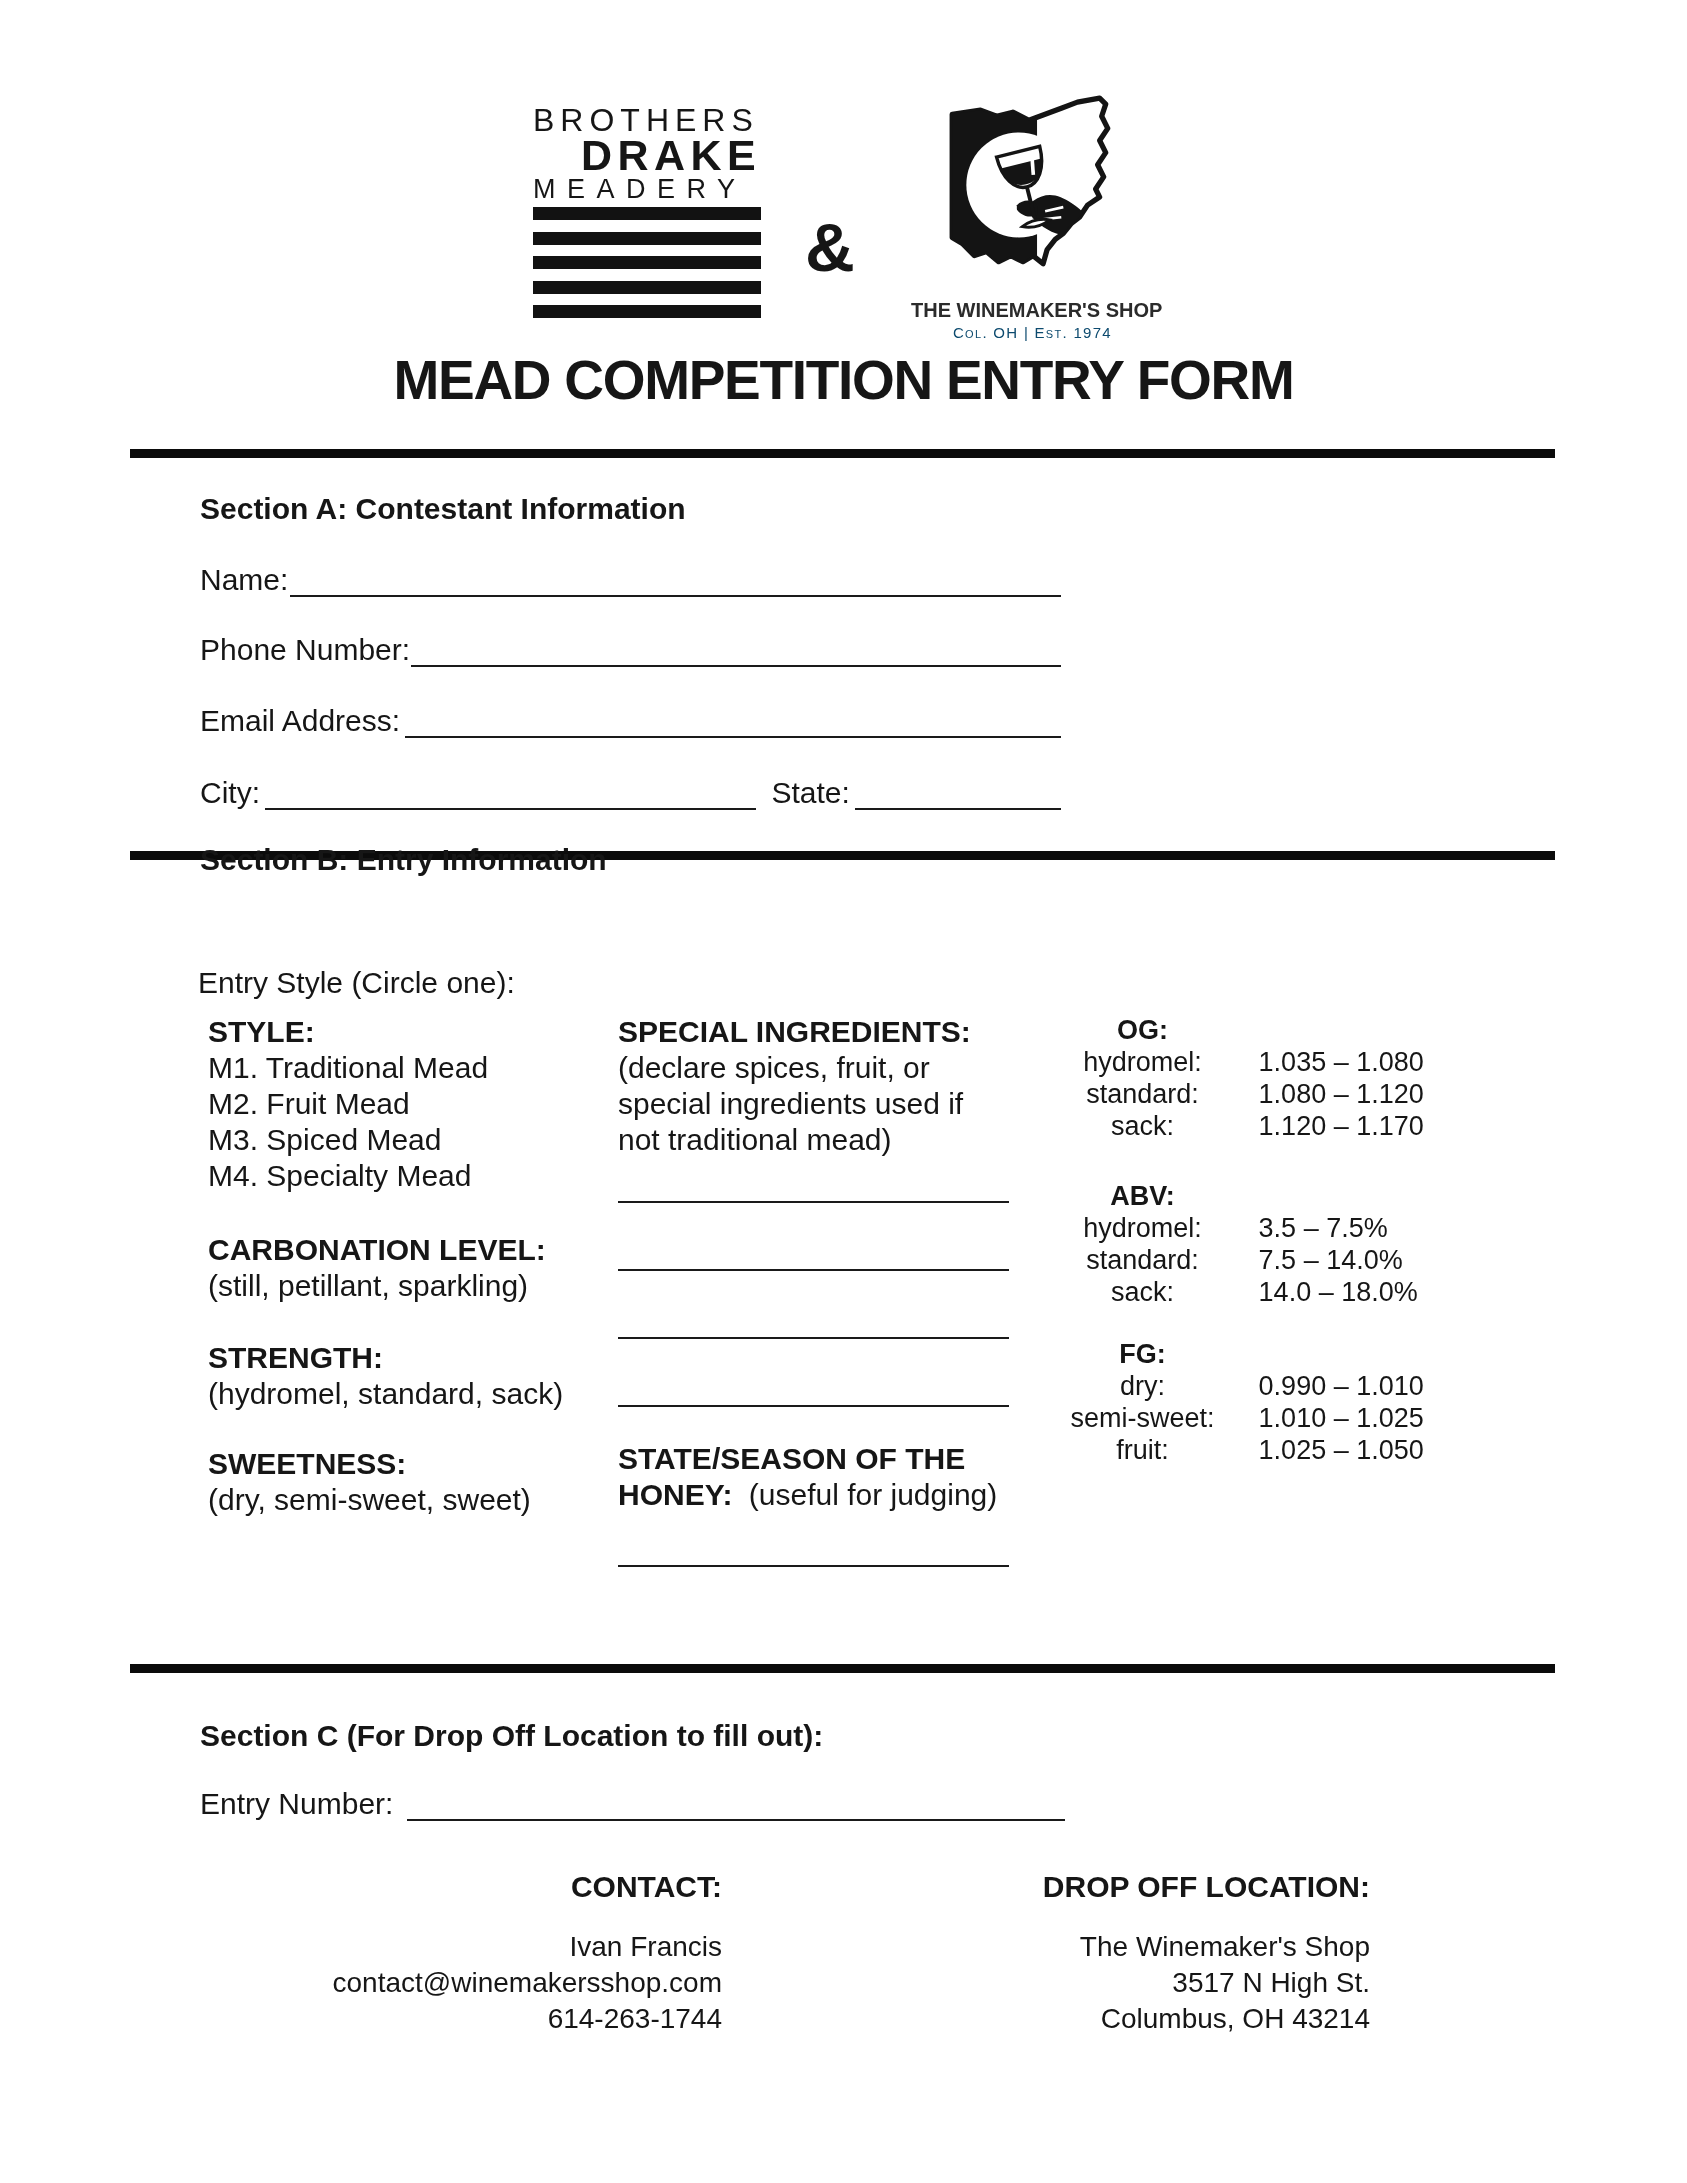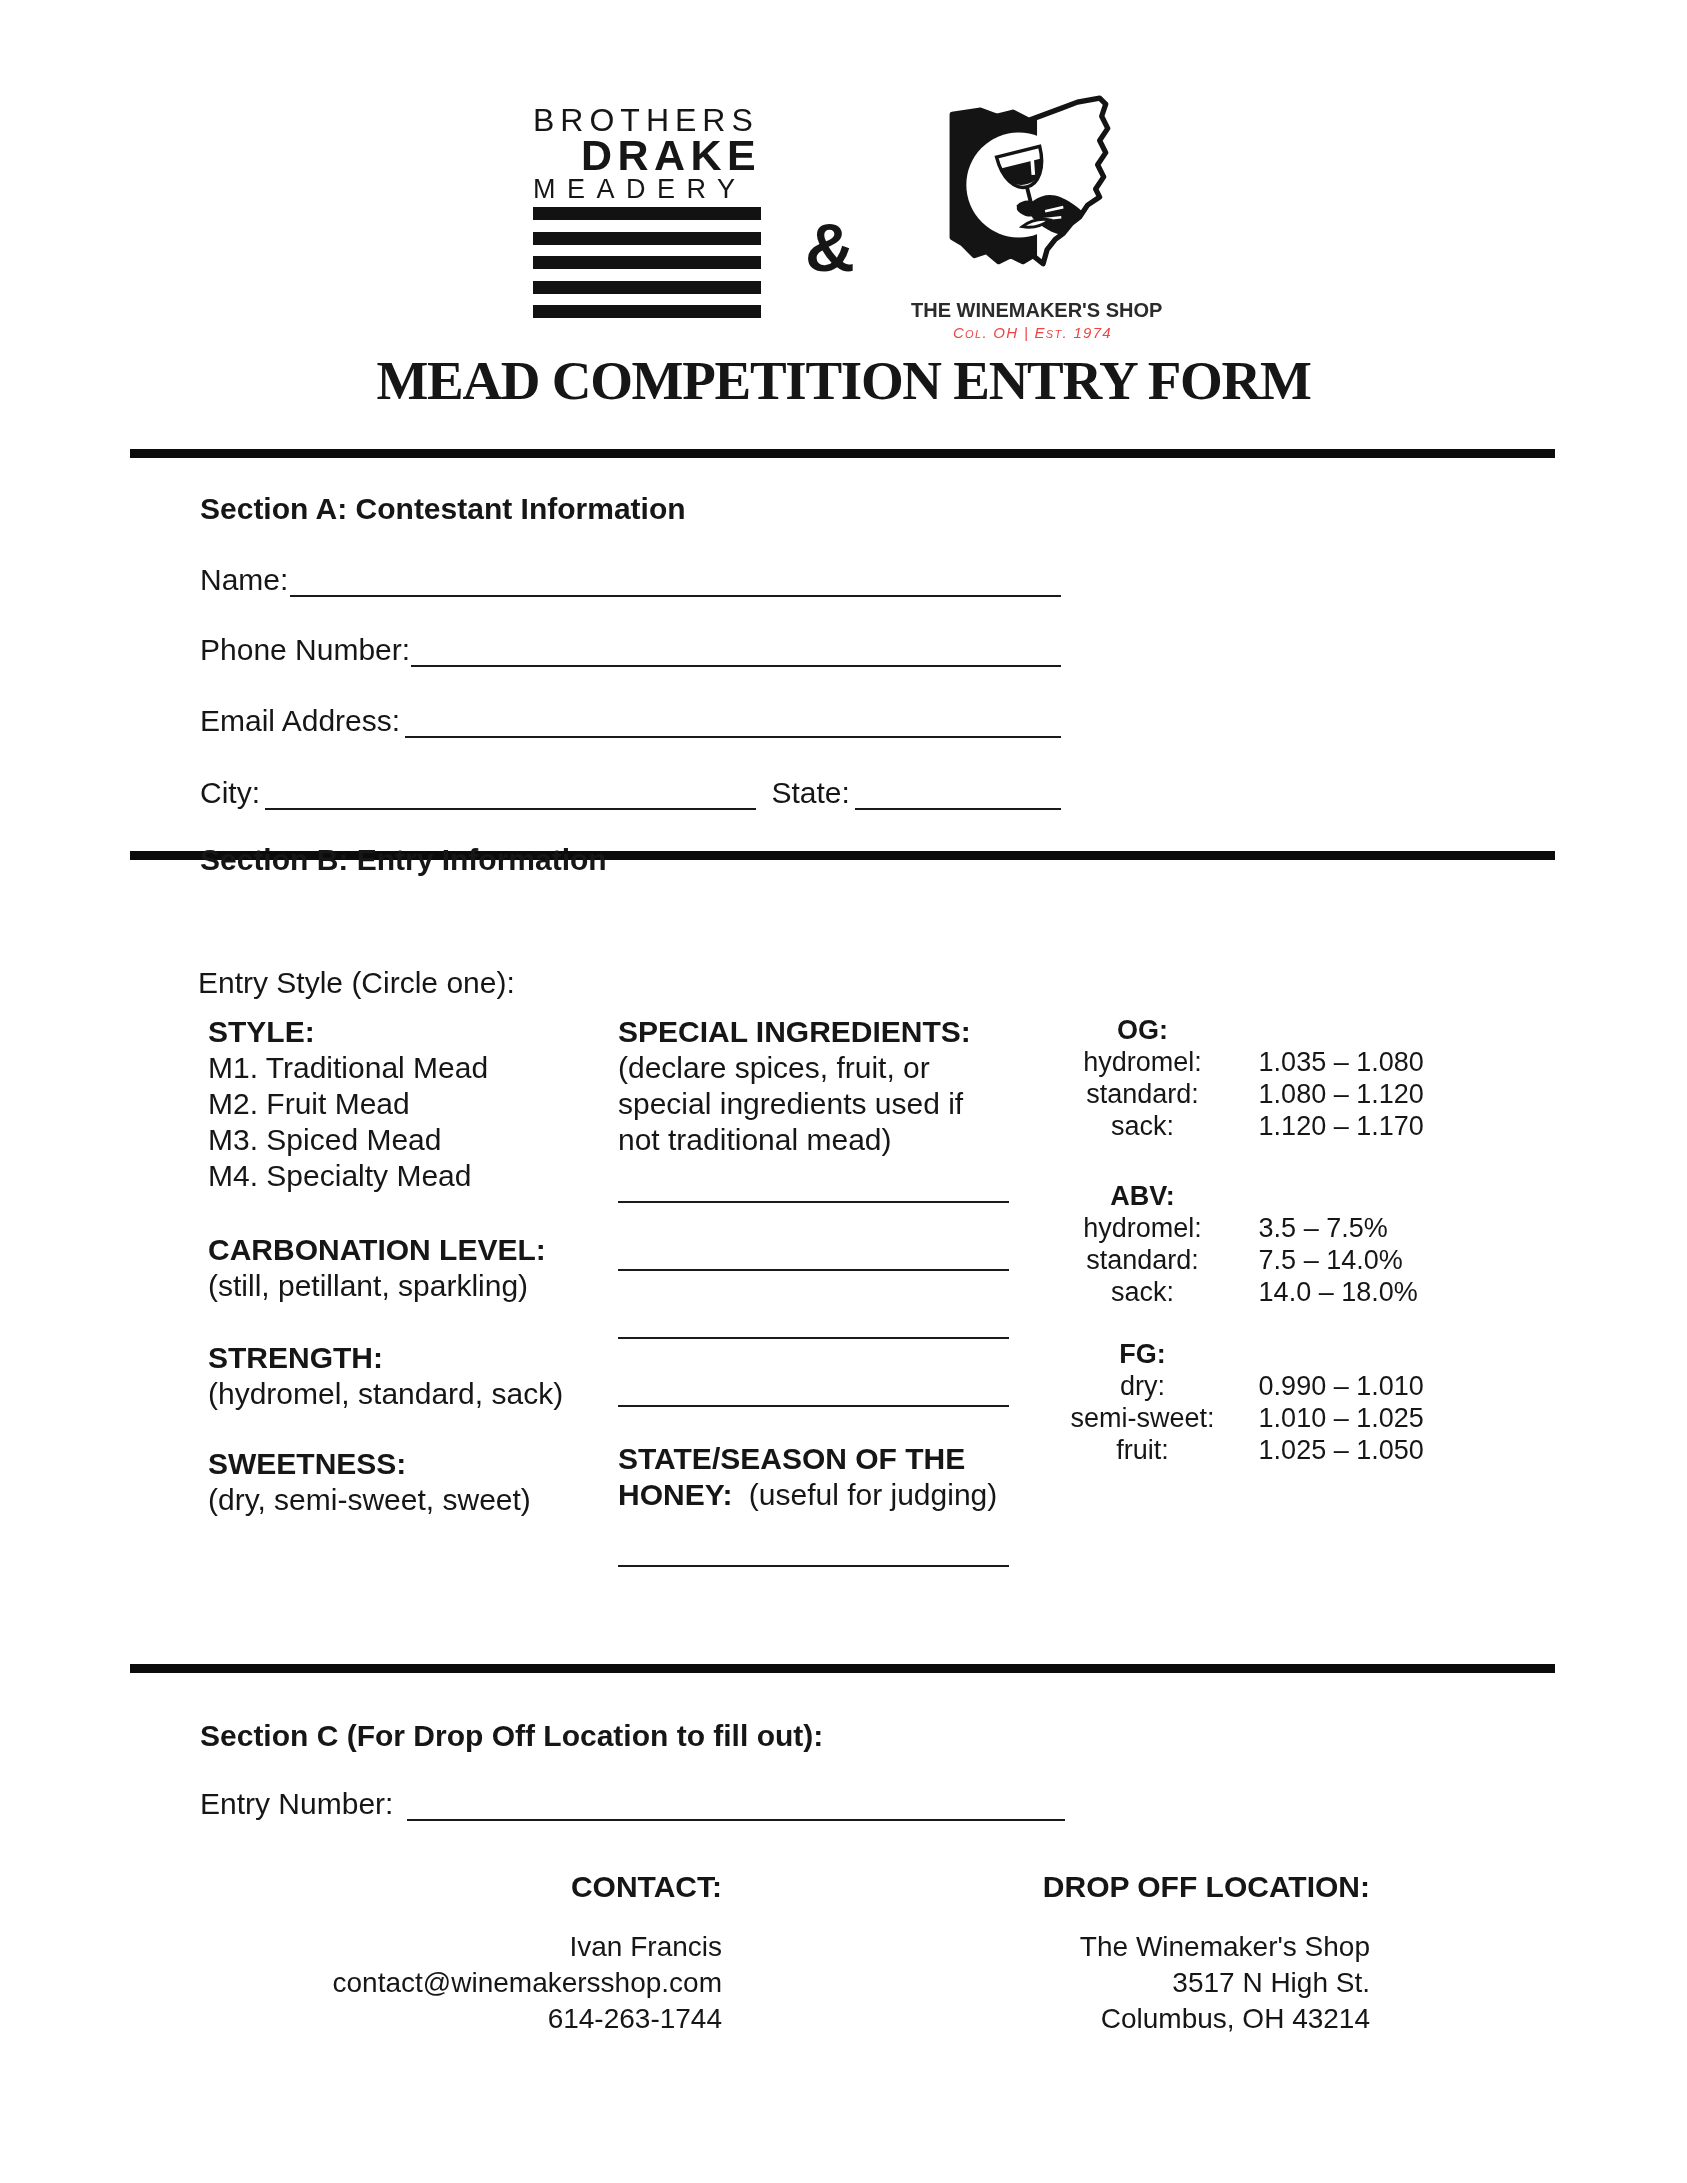--- a/index.html
+++ b/index.html
@@ -11,23 +11,23 @@
   .bd-logo{position:absolute;left:533px;top:105px;width:228px;}
   .bd-l1{font-size:32px;line-height:31px;letter-spacing:6px;white-space:nowrap;}
   .bd-l2{font-size:43px;line-height:38px;font-weight:bold;letter-spacing:5.4px;white-space:nowrap;text-align:right;}
   .bd-l3{font-size:27px;line-height:31px;letter-spacing:11.5px;white-space:nowrap;}
   .bd-stripes{margin-top:2px;}
   .stripe{height:13px;background:#121212;margin-bottom:11.5px;}
   .stripe:last-child{margin-bottom:0;}
   .amp{position:absolute;left:805px;top:213px;font-size:69px;line-height:69px;font-weight:bold;}
   .ohio-wrap{position:absolute;left:911px;top:89px;width:243px;text-align:center;}
   .wm-name{font-size:20px;line-height:20px;font-weight:bold;white-space:nowrap;margin-top:2.7px;color:#2b2b2b;}
-  .wm-sub{font-size:15px;line-height:15px;margin-top:5.4px;color:#ef4444;font-variant:small-caps;letter-spacing:1.3px;font-style:italic;}
+  .wm-sub{font-size:15px;line-height:15px;margin-top:5.4px;color:#0c4a6e;font-variant:small-caps;letter-spacing:1.3px;}
   .title{position:absolute;left:0;top:353px;width:1687px;text-align:center;
-         font-size:55px;line-height:55px;font-weight:bold;letter-spacing:-1.3px;white-space:nowrap;font-family:Liberation Serif, serif;}
+         font-size:55px;line-height:55px;font-weight:bold;letter-spacing:-1.3px;white-space:nowrap;}
   .rule{position:absolute;left:130px;width:1425px;height:8.8px;background:#0b0b0b;}
   
   .sec-h{position:absolute;left:200px;font-size:30px;line-height:31px;font-weight:bold;white-space:nowrap;}
   
   .frow{position:absolute;display:flex;align-items:flex-end;height:35px;font-size:30px;}
   .frow .lab{white-space:nowrap;line-height:34px;}
   .fill{flex:1;border-bottom:2px solid #1a1a1a;height:100%;margin-left:5.4px;}
   .fillw{border-bottom:2px solid #1a1a1a;height:100%;margin-left:5.4px;}
   
   .col{position:absolute;font-size:30px;line-height:36px;}

